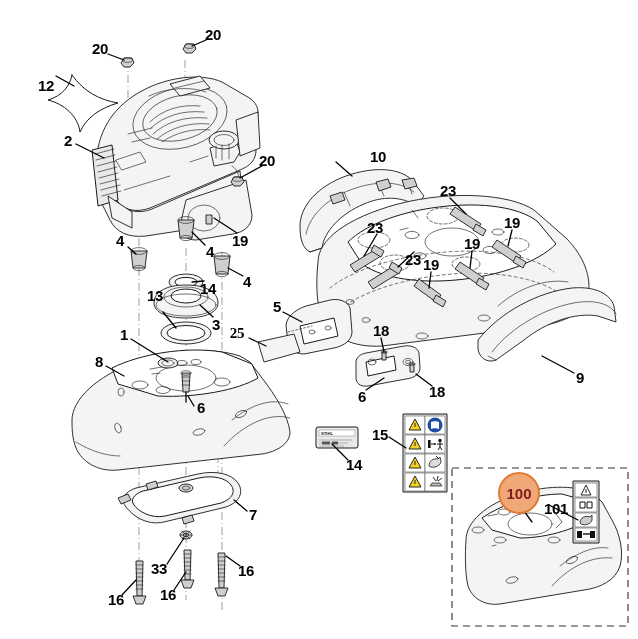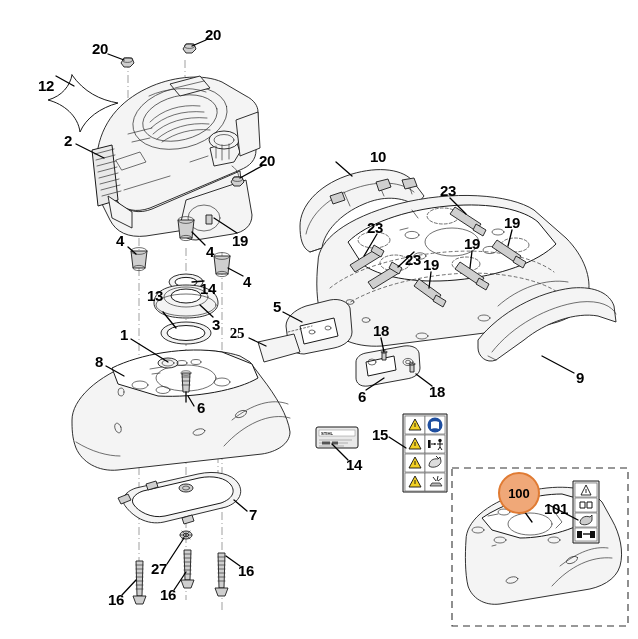--- a/index.html
+++ b/index.html
@@ -33,21 +33,21 @@
   }
   .badge100{
     position:absolute;
     width:42px;height:42px;
     border-radius:50%;
     background:#F0A878;
     border:2px solid #E07B33;
     box-sizing:border-box;
     display:flex;align-items:center;justify-content:center;
     font-family:"Liberation Sans", sans-serif;
-    font-weight:bold;font-size:13px;color:#000000;
+    font-weight:bold;font-size:15px;color:#7f1d1d;
     transform:translate(-50%,-50%);
   }
 </style>
 </head>
 <body>
 
 <div id="sheet">
 
   <svg id="art" viewBox="0 0 638 639" xmlns="http://www.w3.org/2000/svg">
     <defs>
@@ -571,21 +571,21 @@
       <div class="callout" style="left: 237px; top: 333px; font-family: Liberation Serif, serif;">25</div>
       <div class="callout" style="left: 580px; top: 377px;">9</div>
       <div class="callout" style="left: 99px; top: 361px;">8</div>
       <div class="callout" style="left: 362px; top: 396px;">6</div>
       <div class="callout" style="left: 437px; top: 391px;">18</div>
       <div class="callout" style="left: 201px; top: 407px;">6</div>
       <div class="callout" style="left: 380px; top: 434px;">15</div>
       <div class="callout" style="left: 354px; top: 464px;">14</div>
       <div class="callout" style="left: 253px; top: 514px;">7</div>
       <div class="callout" style="left: 556px; top: 508px;">101</div>
-      <div class="callout" style="left: 159px; top: 568px;">27</div>
+      <div class="callout" style="left: 159px; top: 568px;">33</div>
       <div class="callout" style="left: 246px; top: 570px;">16</div>
       <div class="callout" style="left: 168px; top: 594px;">16</div>
       <div class="callout" style="left: 116px; top: 599px;">16</div>
     </div>
 
   <div class="badge100" id="badge-100" style="left: 519px; top: 493px; width: 42px; height: 42px; background: rgb(240, 168, 120); border-color: rgb(224, 123, 51);">100</div>
 
 </div>
 
 </body></html>

